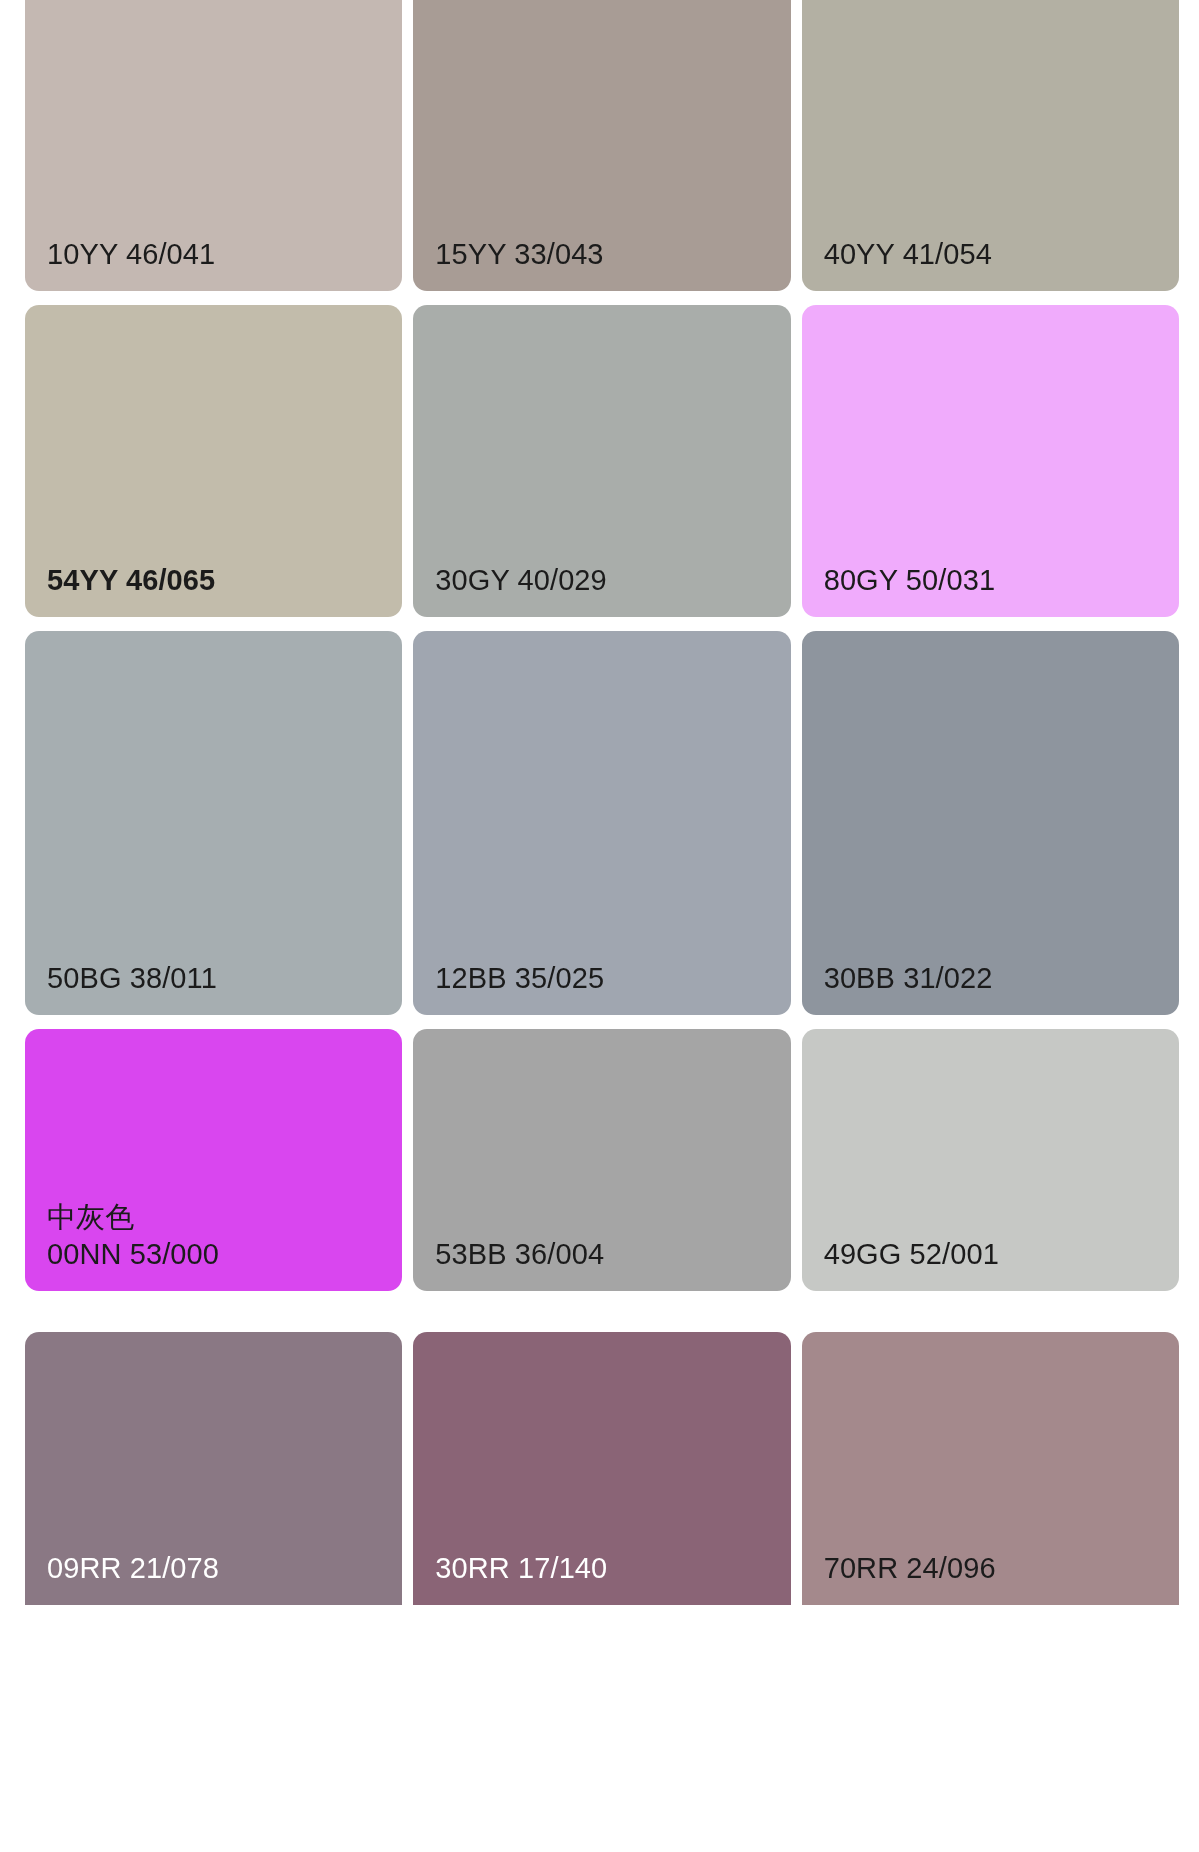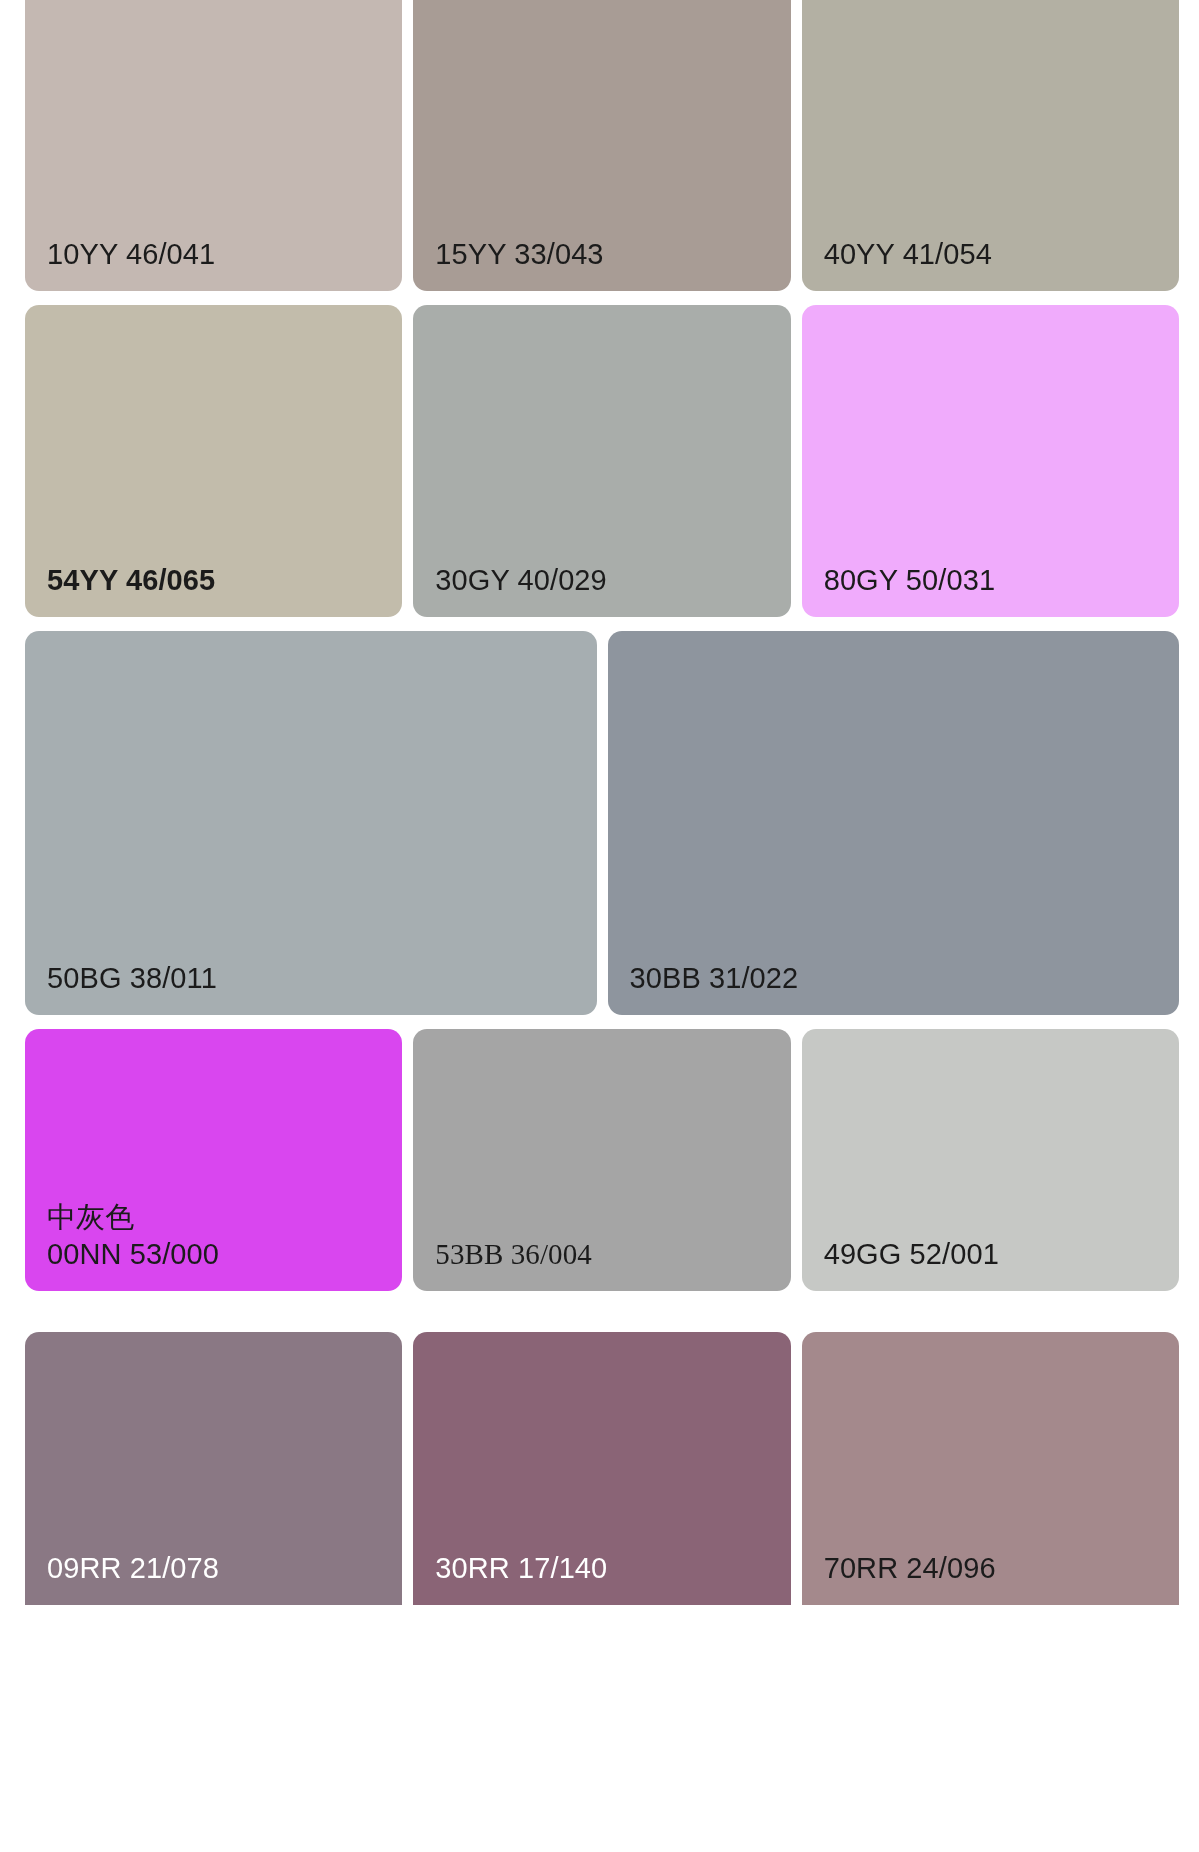--- a/index.html
+++ b/index.html
@@ -92,31 +92,34 @@
     </div>
     <div class="swatch" style="background-color: #f0abfc;">
       <span class="label" style="color: rgb(27, 27, 27);"><span>80GY 50/031</span></span>
     </div>
   </div>
 
   <div class="row r3">
     <div class="swatch" style="background-color: rgb(166, 174, 177);">
       <span class="label" style="color: rgb(27, 27, 27);"><span>50BG 38/011</span></span>
     </div>
+    <div class="swatch" style="background-color: rgb(160, 166, 176);">
+      <span class="label" style="color: rgb(27, 27, 27);"><span>12BB 35/025</span></span>
+    </div>
     <div class="swatch" style="background-color: rgb(142, 149, 158);">
       <span class="label" style="color: rgb(27, 27, 27);"><span>30BB 31/022</span></span>
     </div>
   </div>
 
   <div class="row r4">
     <div class="swatch" style="background-color: #d946ef;">
       <span class="label" style="color: rgb(27, 27, 27);"><span class="cn">中灰色</span><span>00NN 53/000</span></span>
     </div>
     <div class="swatch" style="background-color: rgb(165, 165, 165);">
-      <span class="label" style="color: rgb(27, 27, 27); font-family: Liberation Serif, serif;"><span>53BB 36/004</span></span>
+      <span class="label" style="color: rgb(27, 27, 27);"><span>53BB 36/004</span></span>
     </div>
     <div class="swatch" style="background-color: rgb(198, 200, 197);">
       <span class="label" style="color: rgb(27, 27, 27);"><span>49GG 52/001</span></span>
     </div>
   </div>
 
   <div class="row r5">
     <div class="swatch" style="background-color: rgb(138, 120, 132);">
       <span class="label light" style="color: rgb(255, 255, 255);"><span>09RR 21/078</span></span>
     </div>

